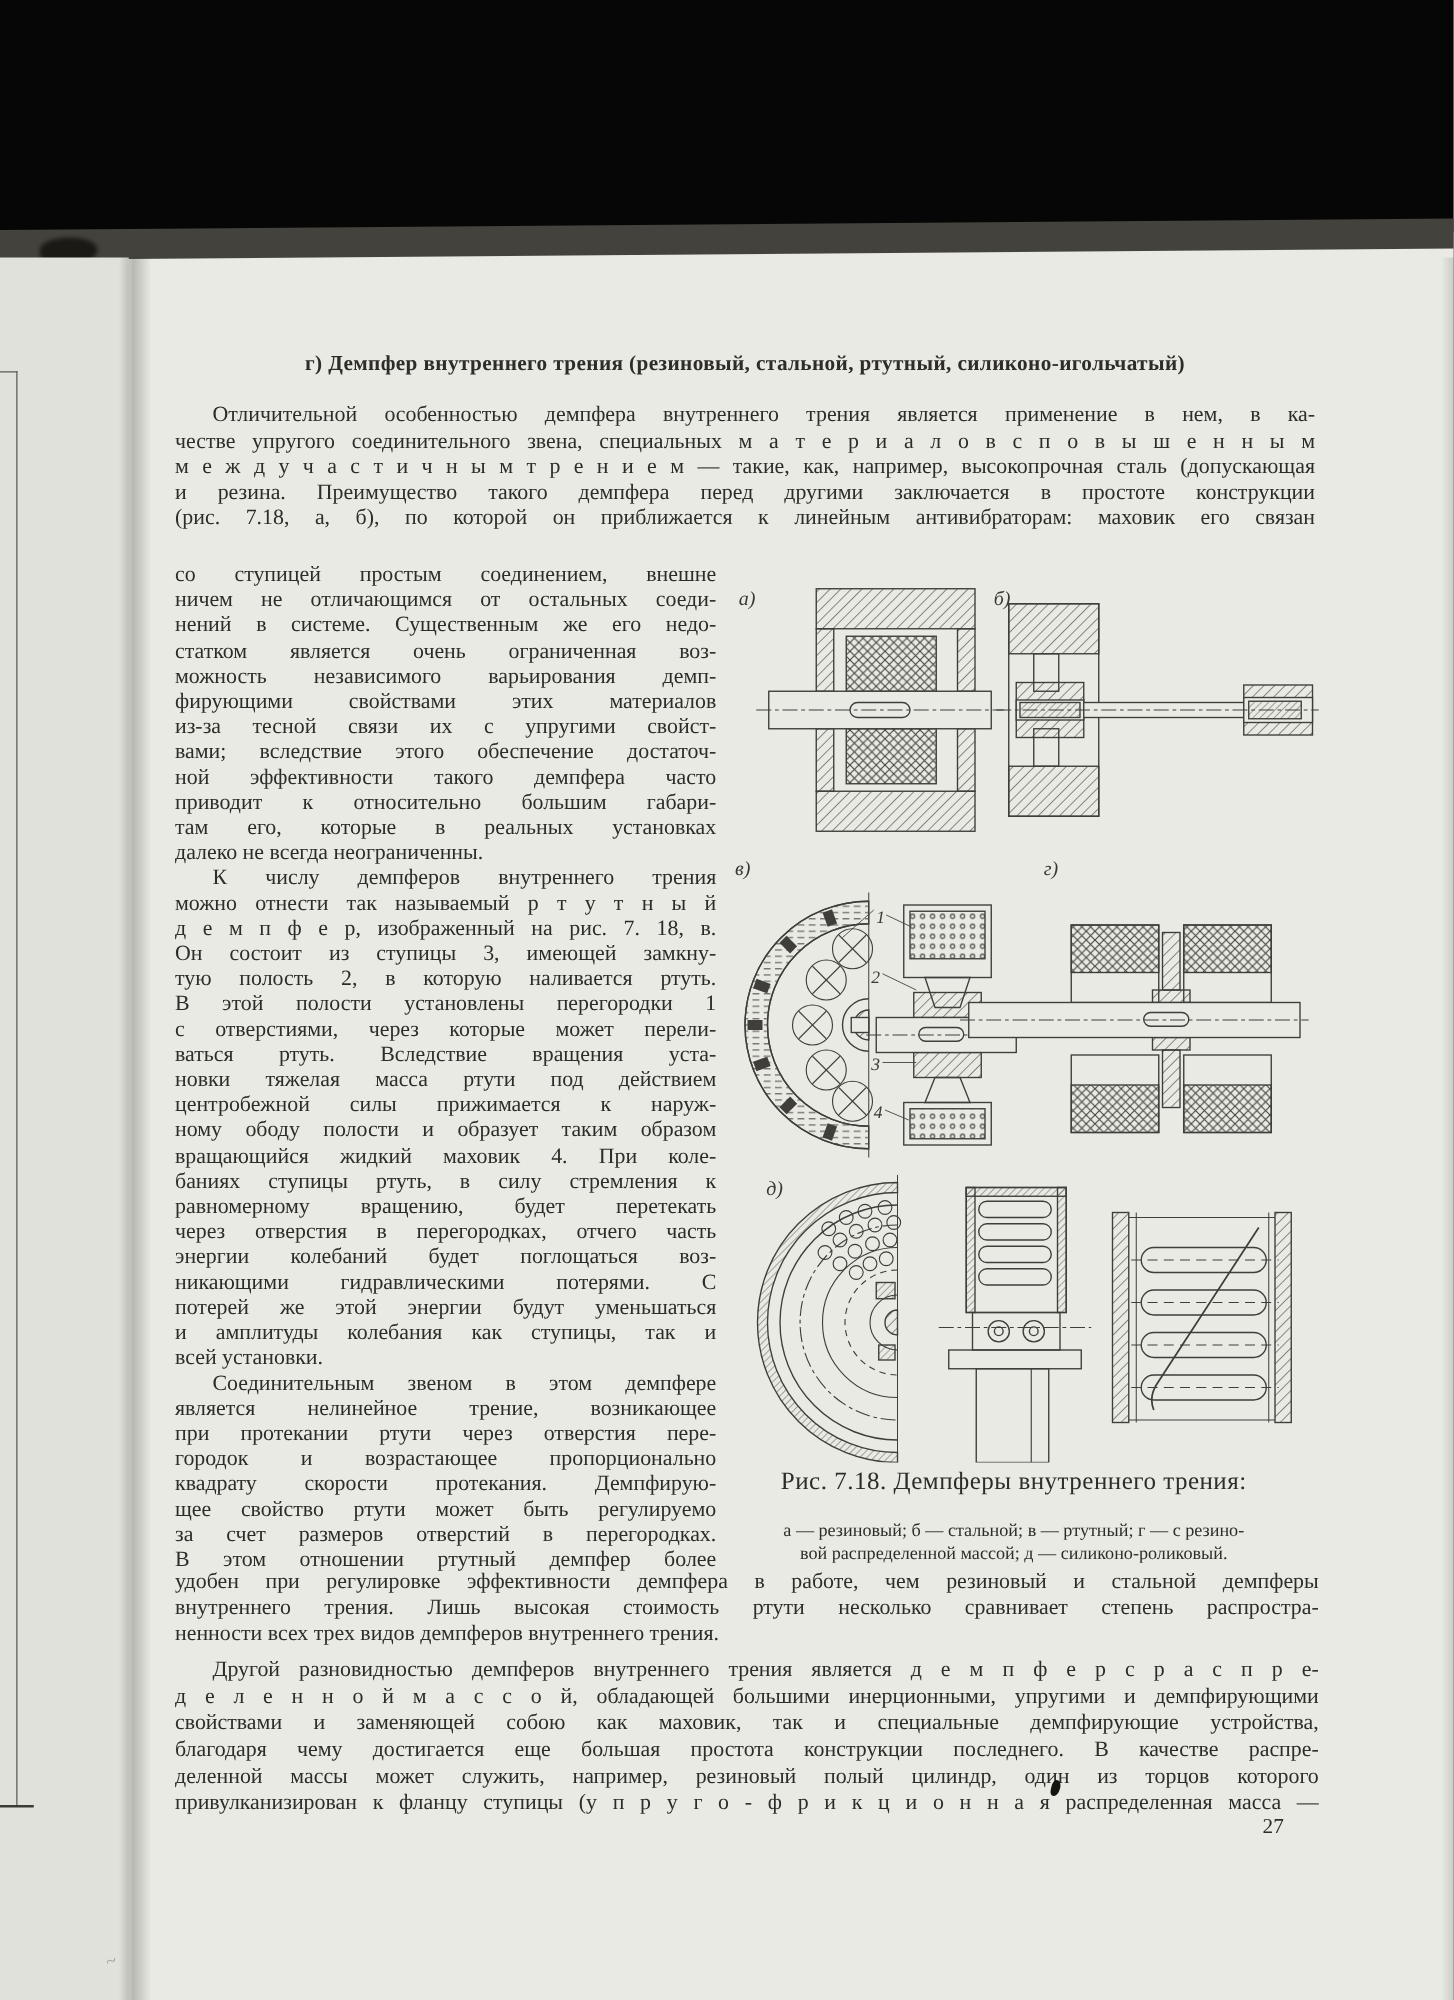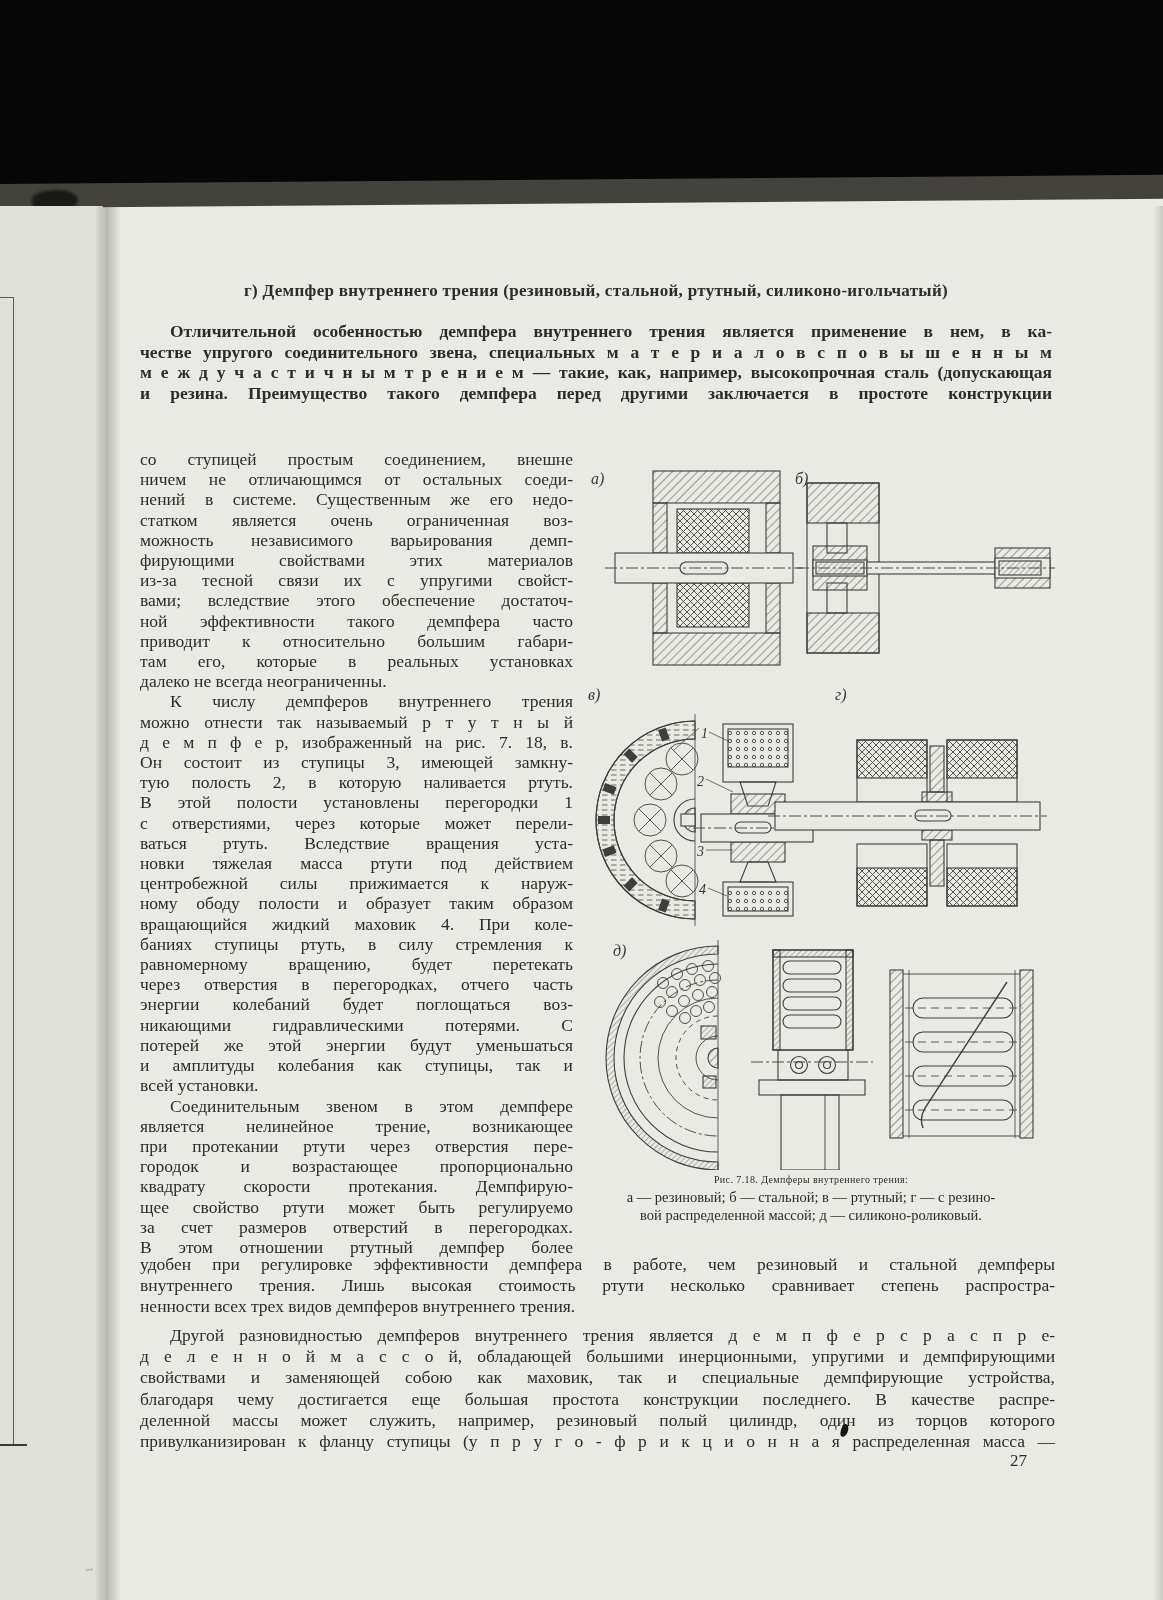--- a/index.html
+++ b/index.html
@@ -18,29 +18,29 @@
     background:linear-gradient(270deg,rgba(60,58,50,.18),rgba(0,0,0,0));}
   .mline-v{position:absolute;left:13px;top:297px;width:1px;height:1148px;background:#5c5a54;}
   .mline-ht{position:absolute;left:0;top:297px;width:14px;height:1px;background:#5c5a54;}
   .mline-hb{position:absolute;left:0;top:1444px;width:27px;height:2px;background:#3c3a34;}
   .pencil-squiggle{position:absolute;left:86px;top:1558px;width:30px;height:26px;color:rgba(60,58,50,.4);
     font-size:15px;font-style:italic;transform:rotate(-18deg);}
   
   .heading{position:absolute;left:140px;top:281px;width:912px;text-align:center;
     font-weight:bold;font-size:17px;letter-spacing:.3px;}
   .blk{position:absolute;font-size:17.5px;}
-  .intro{left:140px;top:321px;width:912px;line-height:20.6px;font-weight:bold;}
+  .intro{left:140px;top:321px;width:912px;line-height:20.6px;}
   .colnarrow{position:absolute;left:140px;top:449px;width:433px;font-size:17.5px;line-height:20.2px;}
   .bottom1{left:140px;top:1254px;width:915px;line-height:21.2px;}
   .bottom2{left:140px;top:1325px;width:915px;line-height:21.2px;}
   .tline{text-align:justify;text-align-last:justify;}
   .tline.last{text-align-last:left;}
   .tline.ind{text-indent:30px;}
   .caption{position:absolute;left:578px;top:1174px;width:466px;}
-  .caption .cap-title{text-align:center;font-size:10px;margin-bottom:4px;letter-spacing:.4px;}
+  .caption .cap-title{text-align:center;font-size:20px;margin-bottom:20px;letter-spacing:.4px;}
   .caption .tline{text-align:center;text-align-last:center;font-size:14.5px;line-height:17.5px;}
   .pageno{position:absolute;left:1010px;top:1451px;font-size:17px;}
   .ink-dot{position:absolute;left:841px;top:1424px;width:7px;height:13px;background:#17150f;
     border-radius:50% 50% 60% 40%;transform:rotate(14deg);}
   
   .fig{position:absolute;left:575px;top:458px;width:485px;height:712px;}
   .fig svg{display:block;}
   .fg-label{font-style:italic;font-size:16px;fill:#3a3834;font-family:"Liberation Serif",serif;}
   .fg-call{font-style:italic;font-size:14px;fill:#3a3834;font-family:"Liberation Serif",serif;}
 </style>
@@ -59,20 +59,21 @@
   <div class="mline-hb"></div>
   <div class="pencil-squiggle">~</div>
 
   <div class="heading">г) Демпфер внутреннего трения (резиновый, стальной, ртутный, силиконо-игольчатый)</div>
 
   <div class="blk intro">
       <div class="tline ind">Отличительной особенностью демпфера внутреннего трения является применение в нем, в ка-</div>
       <div class="tline">честве упругого соединительного звена, специальных м а т е р и а л о в  с  п о в ы ш е н н ы м</div>
       <div class="tline">м е ж д у ч а с т и ч н ы м  т р е н и е м — такие, как, например, высокопрочная сталь (допускающая</div>
       <div class="tline">и резина. Преимущество такого демпфера перед другими заключается в простоте конструкции</div>
+      <div class="tline">(рис. 7.18, а, б), по которой он приближается к линейным антивибраторам: маховик его связан</div>
     </div>
 
   <div class="colnarrow">
     <div>
         <div class="tline">со ступицей простым соединением, внешне</div>
         <div class="tline">ничем не отличающимся от остальных соеди-</div>
         <div class="tline">нений в системе. Существенным же его недо-</div>
         <div class="tline">статком является очень ограниченная воз-</div>
         <div class="tline">можность независимого варьирования демп-</div>
         <div class="tline">фирующими свойствами этих материалов</div>

